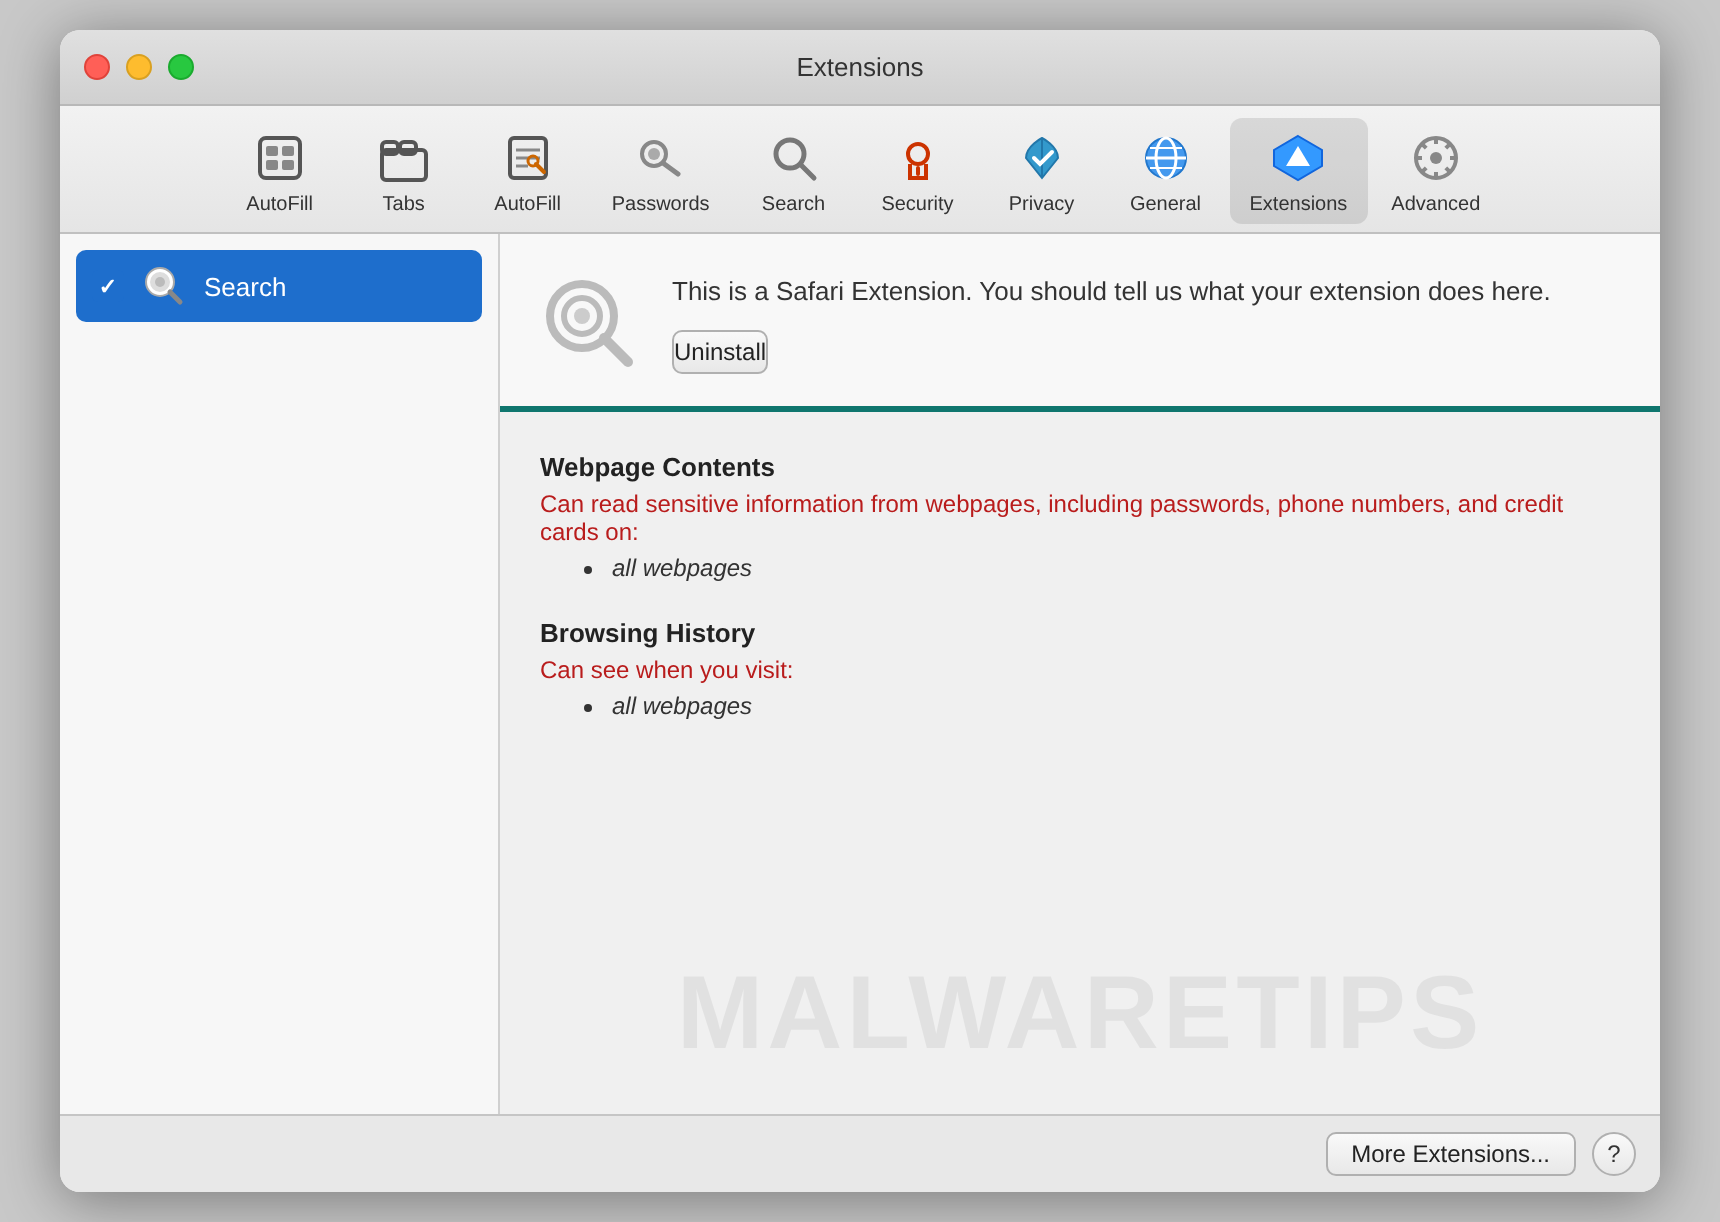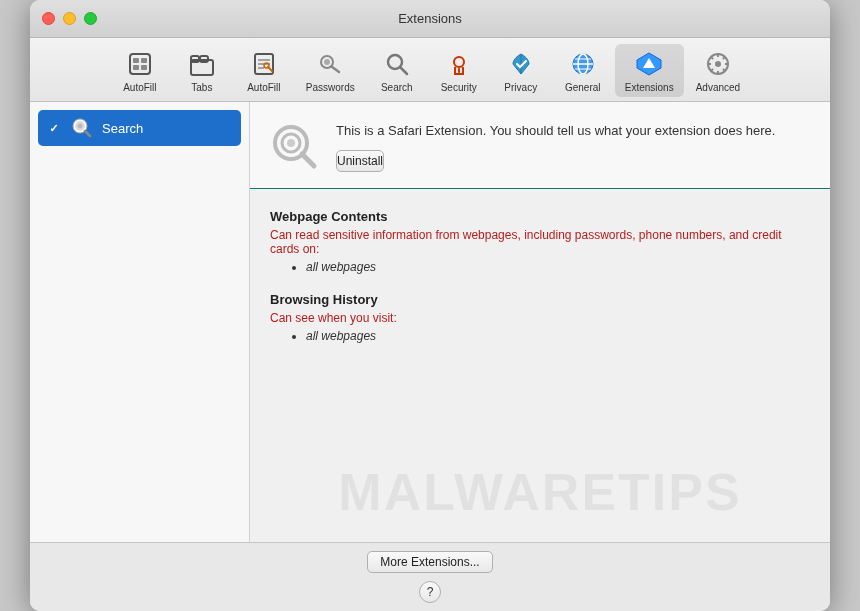--- a/index.html
+++ b/index.html
@@ -178,21 +178,21 @@
       flex: 1;
       display: flex;
       flex-direction: column;
       overflow: hidden;
     }
 
     .extension-header {
       display: flex;
       align-items: flex-start;
       padding: 20px 20px 16px;
-      border-bottom: 1px solid #0f766e;
+      border-bottom: 3px solid #0f766e;
       background: #f8f8f8;
       gap: 16px;
     }
 
     .extension-icon {
       width: 50px;
       height: 50px;
       flex-shrink: 0;
       display: flex;
       align-items: center;
@@ -274,21 +274,20 @@
 
     
     .footer {
       background: #e8e8e8;
       border-top: 1px solid #c5c5c5;
       padding: 8px 12px;
       display: flex;
       justify-content: flex-end;
       align-items: center;
       gap: 8px;
-      flex-direction: column;
     }
 
     .more-extensions-btn {
       background: linear-gradient(to bottom, #f9f9f9, #e8e8e8);
       border: 1px solid #b0b0b0;
       border-radius: 5px;
       padding: 3px 12px;
       font-size: 12px;
       cursor: pointer;
       color: #222;

